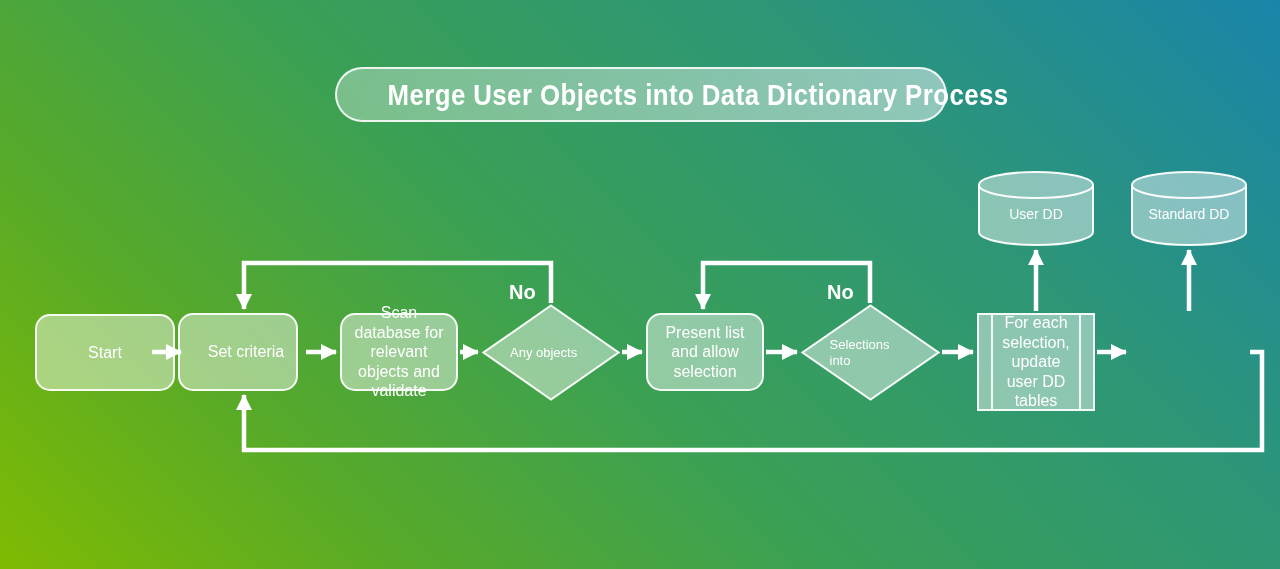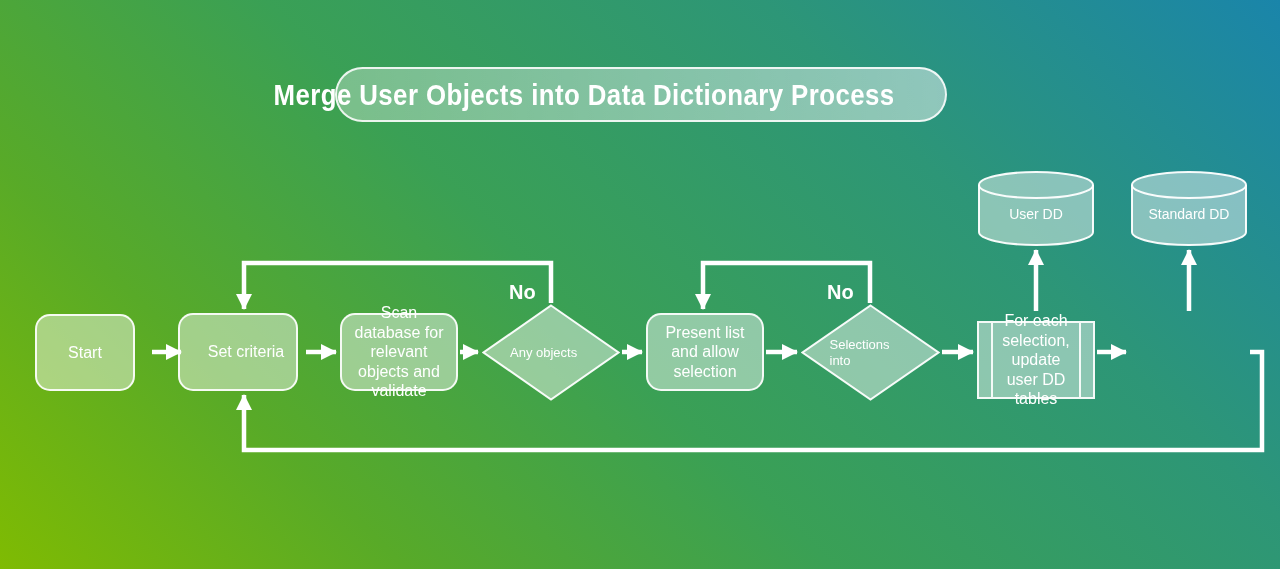--- a/index.html
+++ b/index.html
@@ -42,21 +42,21 @@
   .cyl-label{
     position:absolute;left:0;right:0;top:36px;
     color:#fff;font-size:14px;text-align:center;
   }
   
   .title-pill{
     position:absolute;left:335px;top:67px;width:612px;height:55px;
     box-sizing:border-box;border-radius:28px;
     background:linear-gradient(90deg,rgba(255,255,255,0.32),rgba(255,255,255,0.48));
     border:2px solid rgba(255,255,255,0.85);
-    display:flex;align-items:center;justify-content:flex-end;
+    display:flex;align-items:center;justify-content:flex-start;
   }
   .title-text{
     color:#fff;font-size:30px;font-weight:600;letter-spacing:0.5px;
     transform:scaleX(0.86);white-space:nowrap;
   }
   
   .edge-label{position:absolute;color:#fff;font-weight:bold;font-size:20px;}
 </style>
 </head>
 <body>
@@ -80,21 +80,21 @@
     <line x1="1189" y1="311" x2="1189" y2="250" marker-end="url(#ah)"></line>
     <polyline points="551,303 551,263 244,263 244,309" marker-end="url(#ah)"></polyline>
     <polyline points="870,303 870,263 703,263 703,309" marker-end="url(#ah)"></polyline>
     <polyline points="1250,352 1262,352 1262,450 244,450 244,395" marker-end="url(#ah)"></polyline>
   </svg>
 
   <div class="title-pill">
     <span class="title-text">Merge User Objects into Data Dictionary Process</span>
   </div>
 
-  <div class="node rounded" style="left:35px;top:314px;width:100px;height:77px;">
+  <div class="node rounded" style="left:35px;top:314px;width:140px;height:77px;">
     <span>Start</span>
   </div>
 
   <div class="node rounded" style="left:178px;top:313px;width:120px;height:78px;padding-left:16px;">
     <span>Set criteria</span>
   </div>
 
   <div class="node rounded" style="left:340px;top:313px;width:118px;height:78px;padding:0 8px;">
     <span>Scan database for relevant objects and validate</span>
   </div>
@@ -110,21 +110,21 @@
     <span>Present list and allow selection</span>
   </div>
 
   <div class="diamond-wrap" style="left:801px;top:304px;width:139px;height:97px;">
     <svg width="139" height="97">
       <polygon class="diamond-shape" points="69.5,1.5 137.5,48.5 69.5,95.5 1.5,48.5"></polygon>
     </svg>
     <div class="diamond-label">Selections into</div>
   </div>
 
-  <div class="node predef" style="left:977px;top:313px;width:118px;height:78px;margin-top:8px;">
+  <div class="node predef" style="left:977px;top:313px;width:118px;height:98px;">
     <span class="pp-line pp-left"></span>
     <span class="pp-line pp-right"></span>
     <span>For each selection, update user DD tables</span>
   </div>
 
 
   <div class="cyl-wrap" style="left:1130px;top:170px;width:118px;height:78px;">
     <svg width="118" height="78">
       <path class="cyl-body" d="M2,15 A57,13 0 0 1 116,15 L116,62 A57,13 0 0 1 2,62 Z"></path>
       <path class="cyl-rim" d="M2,15 A57,13 0 0 0 116,15"></path>

